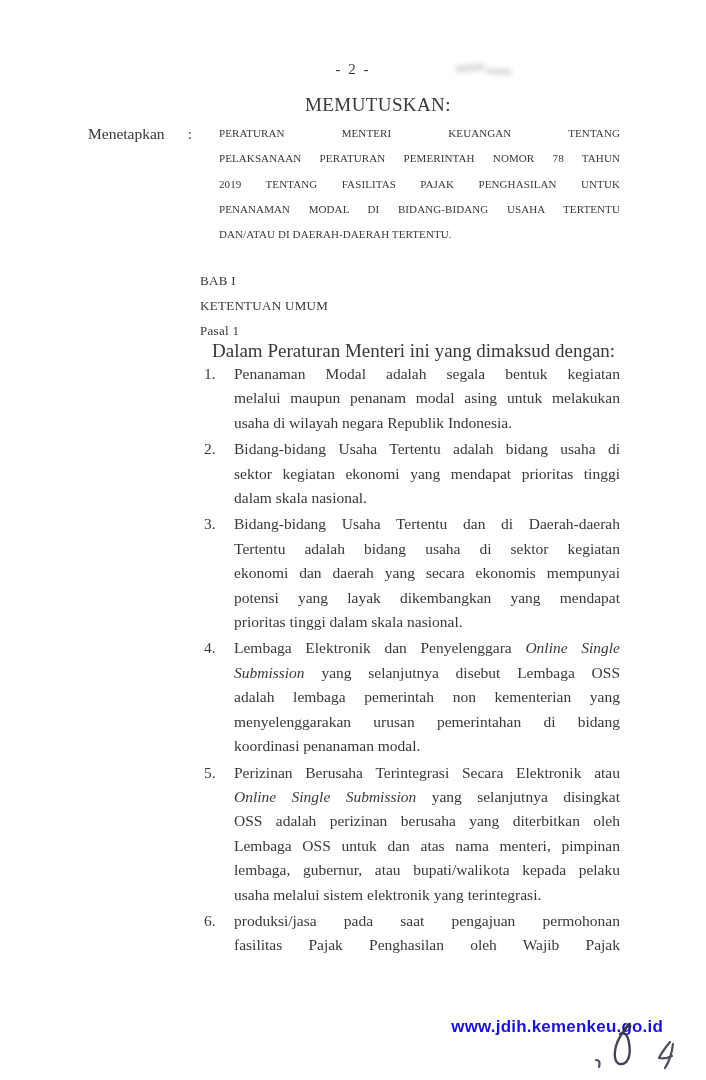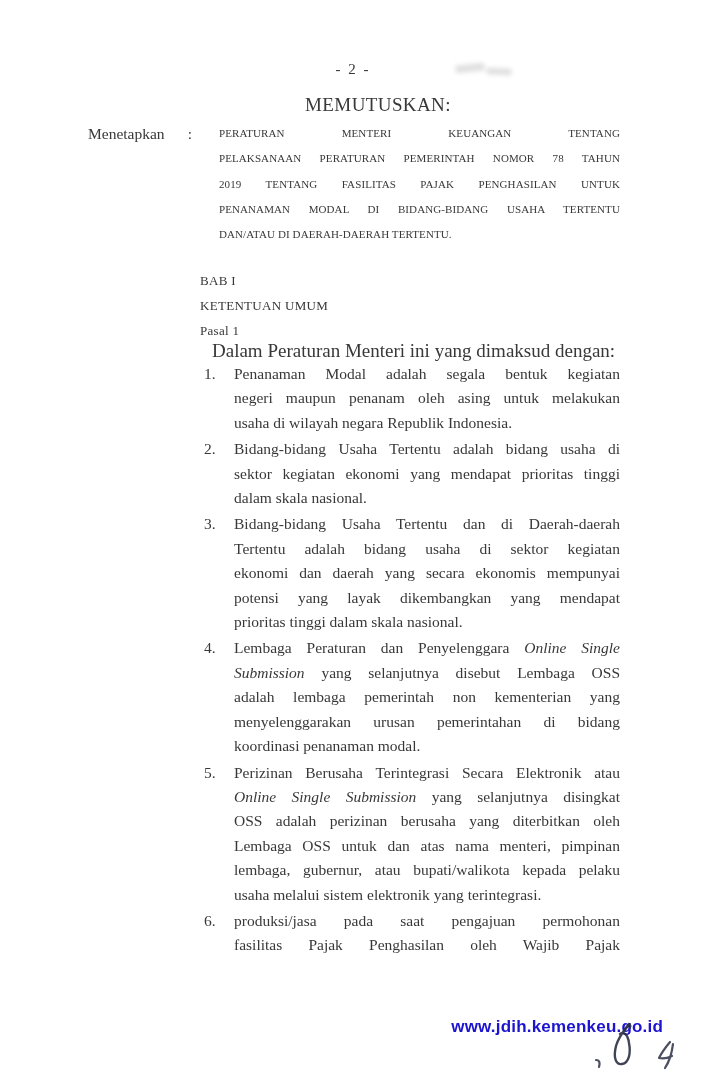--- a/index.html
+++ b/index.html
@@ -70,40 +70,40 @@
     <div>KETENTUAN UMUM</div>
     <div>Pasal 1</div>
   </div>
 
   <div class="intro">Dalam Peraturan Menteri ini yang dimaksud dengan:</div>
 
   <div class="defs" id="definitions">
       <div class="def-item">
         <span class="def-num">1.</span>
         <div class="jline"><span>Penanaman Modal adalah segala bentuk kegiatan</span></div>
-        <div class="jline"><span>negeri maupun penanam oleh asing untuk melakukan</span></div>
+        <div class="jline"><span>melalui maupun penanam modal asing untuk melakukan</span></div>
         <div class="jline last"><span>usaha di wilayah negara Republik Indonesia.</span></div>
       </div>
       <div class="def-item">
         <span class="def-num">2.</span>
         <div class="jline"><span>Bidang-bidang Usaha Tertentu adalah bidang usaha di</span></div>
         <div class="jline"><span>sektor kegiatan ekonomi yang mendapat prioritas tinggi</span></div>
         <div class="jline last"><span>dalam skala nasional.</span></div>
       </div>
       <div class="def-item">
         <span class="def-num">3.</span>
         <div class="jline"><span>Bidang-bidang Usaha Tertentu dan di Daerah-daerah</span></div>
         <div class="jline"><span>Tertentu adalah bidang usaha di sektor kegiatan</span></div>
         <div class="jline"><span>ekonomi dan daerah yang secara ekonomis mempunyai</span></div>
         <div class="jline"><span>potensi yang layak dikembangkan yang mendapat</span></div>
         <div class="jline last"><span>prioritas tinggi dalam skala nasional.</span></div>
       </div>
       <div class="def-item">
         <span class="def-num">4.</span>
-        <div class="jline"><span>Lembaga Peraturan dan Penyelenggara </span><span class="it">Online Single</span></div>
+        <div class="jline"><span>Lembaga Elektronik dan Penyelenggara </span><span class="it">Online Single</span></div>
         <div class="jline"><span class="it">Submission</span><span> yang selanjutnya disebut Lembaga OSS</span></div>
         <div class="jline"><span>adalah lembaga pemerintah non kementerian yang</span></div>
         <div class="jline"><span>menyelenggarakan urusan pemerintahan di bidang</span></div>
         <div class="jline last"><span>koordinasi penanaman modal.</span></div>
       </div>
       <div class="def-item">
         <span class="def-num">5.</span>
         <div class="jline"><span>Perizinan Berusaha Terintegrasi Secara Elektronik atau</span></div>
         <div class="jline"><span class="it">Online Single Submission</span><span> yang selanjutnya disingkat</span></div>
         <div class="jline"><span>OSS adalah perizinan berusaha yang diterbitkan oleh</span></div>

